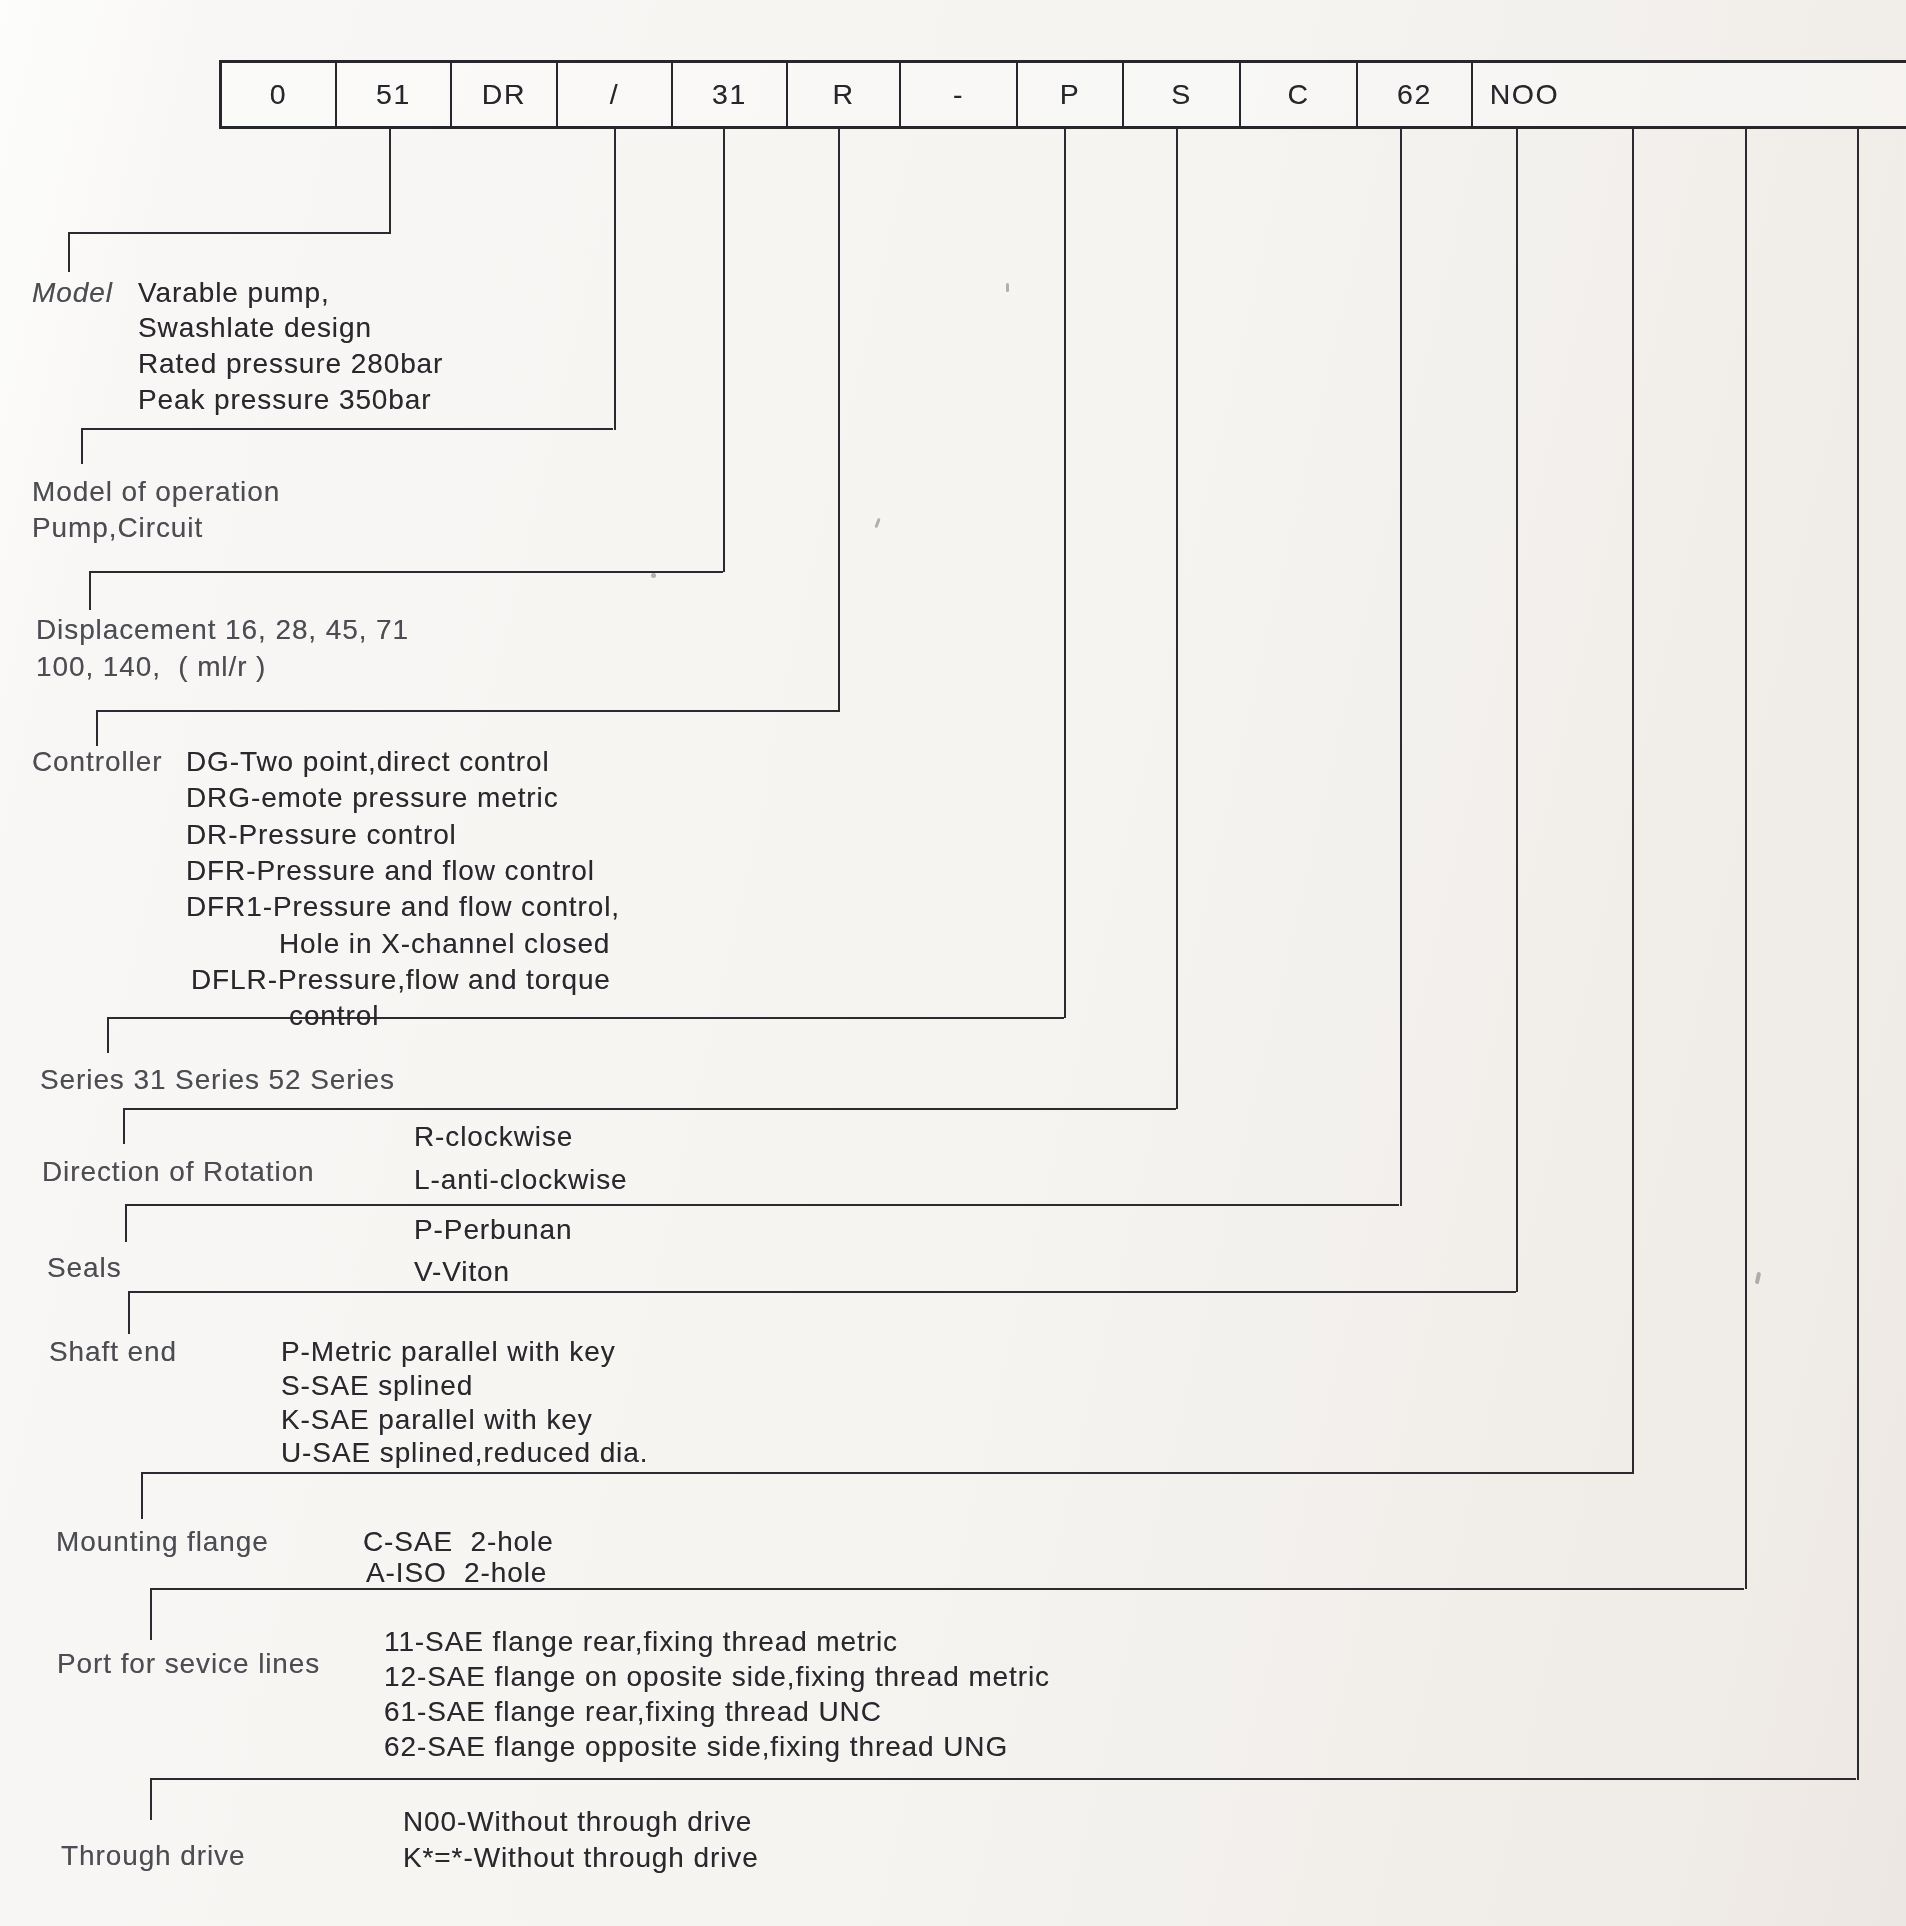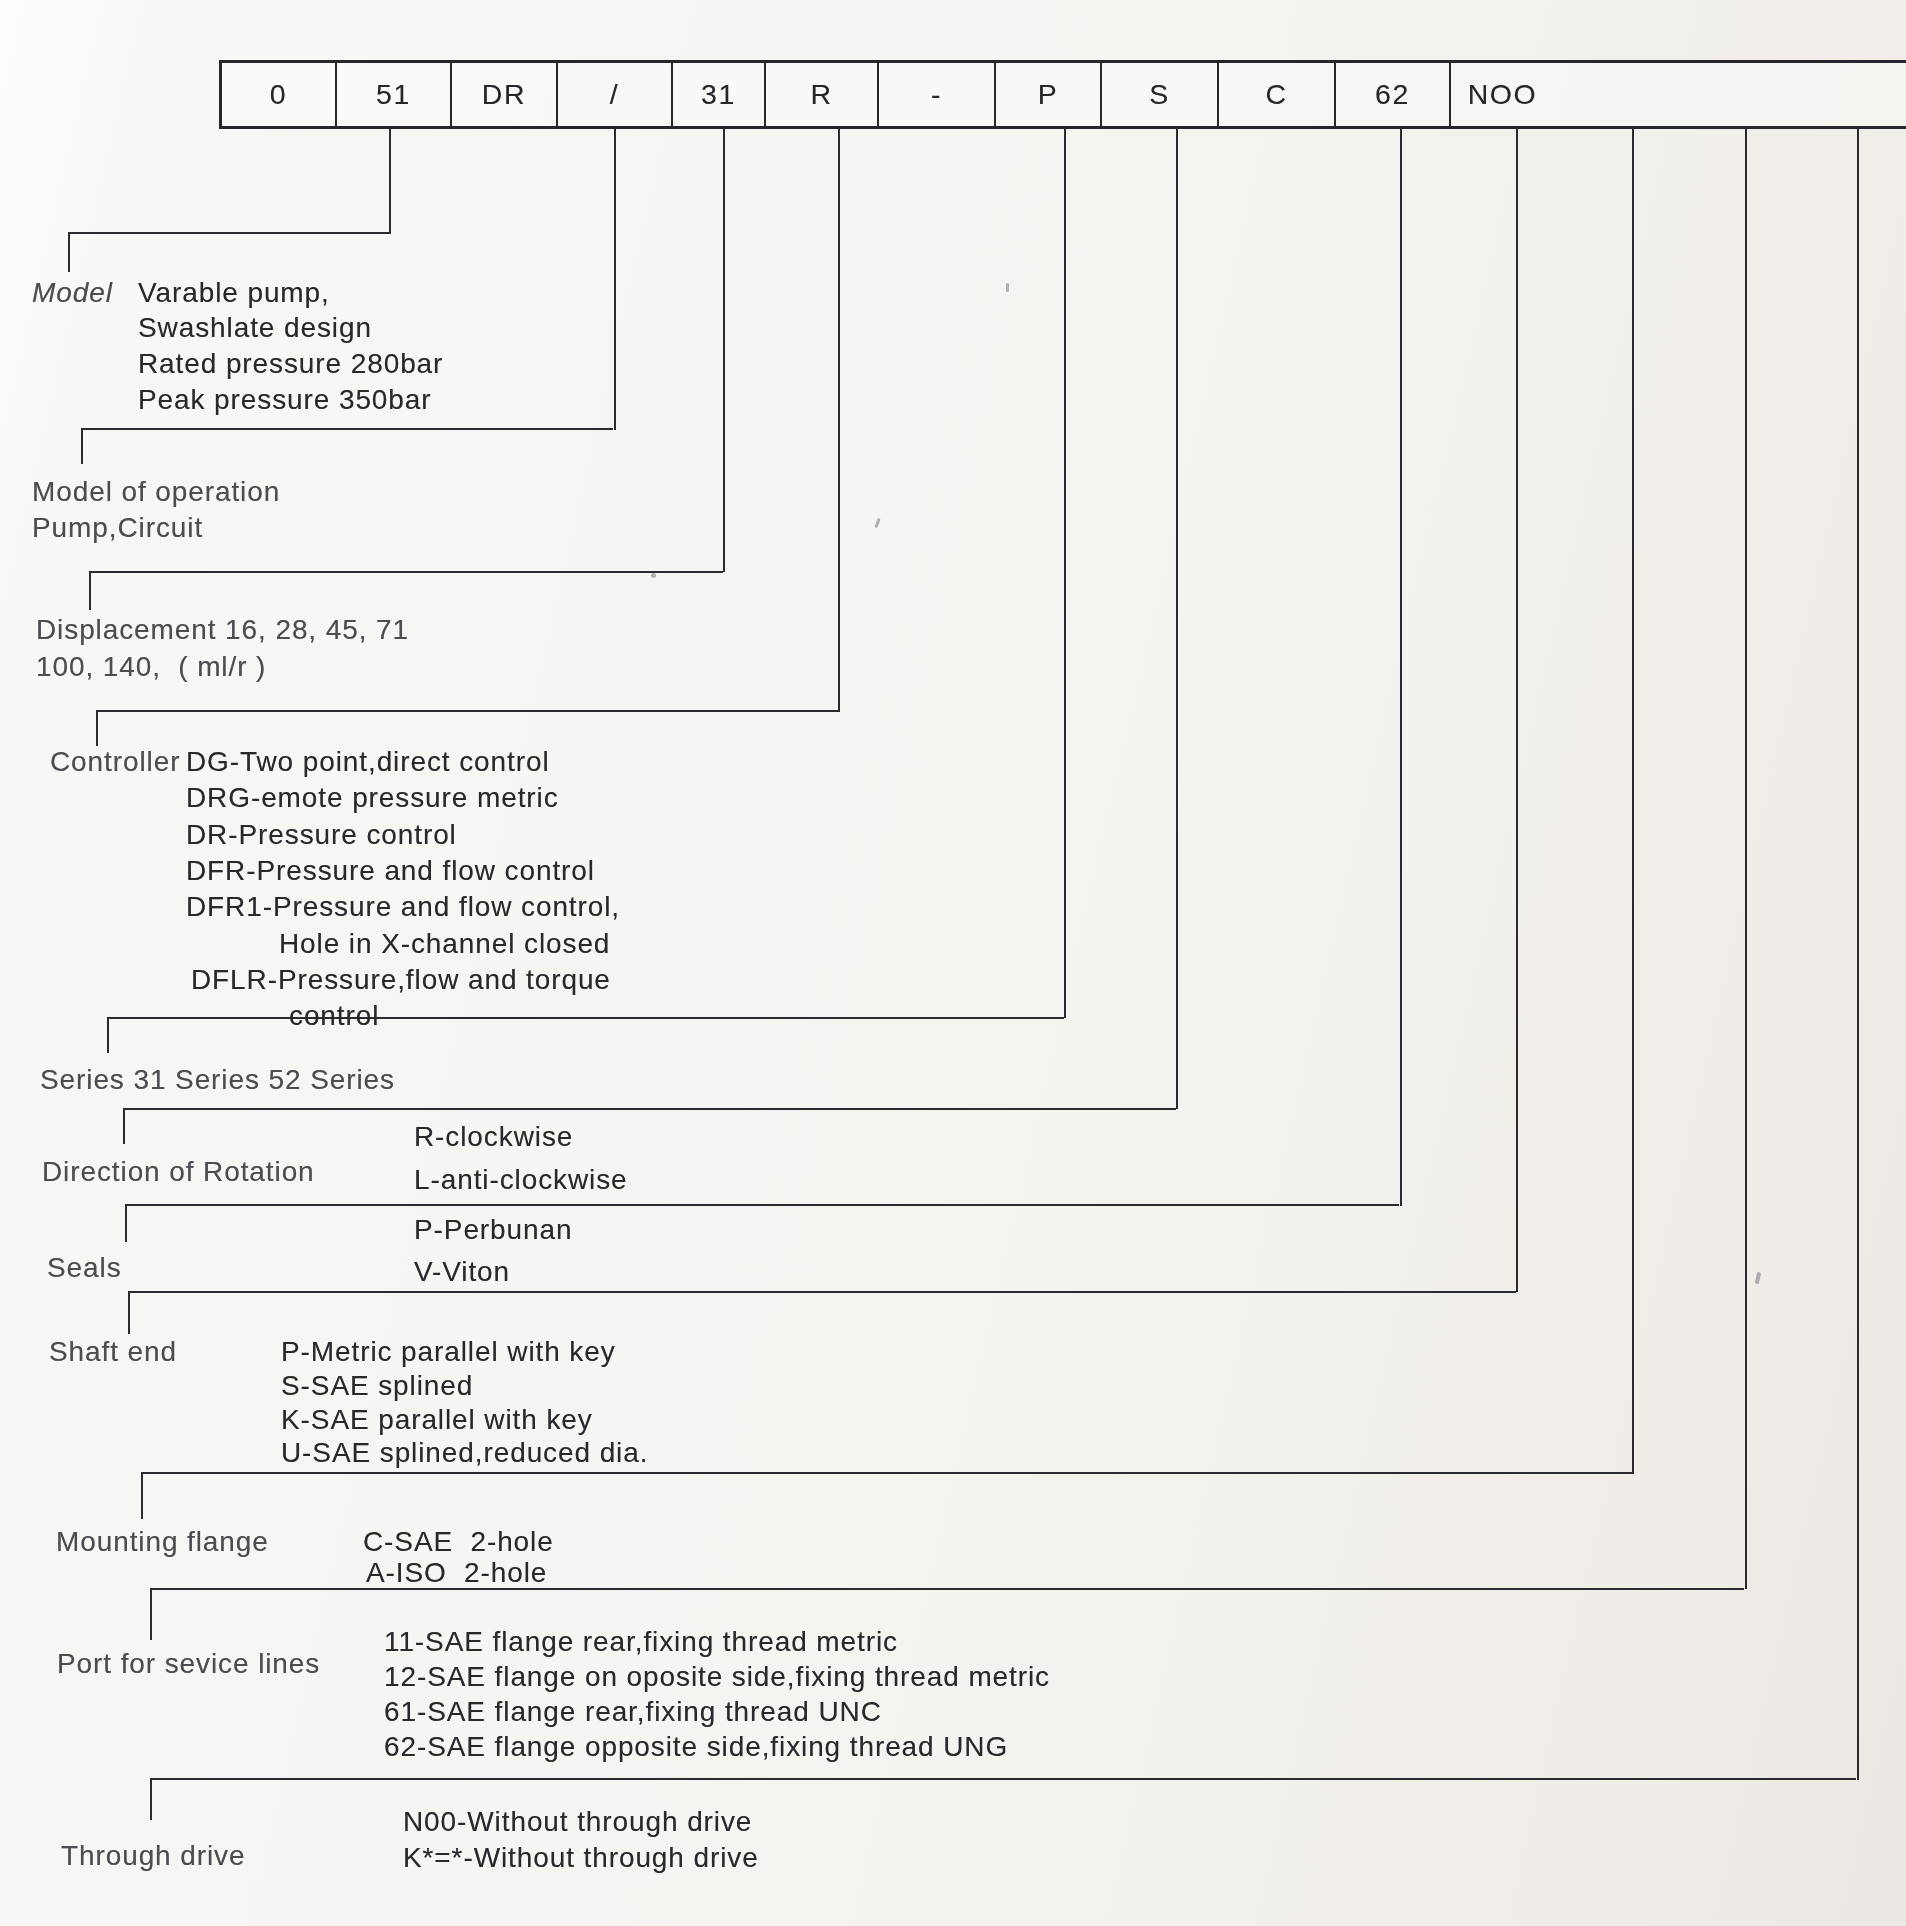--- a/index.html
+++ b/index.html
@@ -46,21 +46,21 @@
 </style>
 </head>
 <body>
 
 <div class="page">
   <div id="code-table" style="left: 219px; top: 60px; width: 1693px; height: 69px;">
       <div class="cell" style="width: 113px;">0</div>
       <div class="cell" style="width: 115px;">51</div>
       <div class="cell" style="width: 106px;">DR</div>
       <div class="cell" style="width: 115px;">/</div>
-      <div class="cell" style="width: 93px;">31</div>
+      <div class="cell" style="width: 115px;">31</div>
       <div class="cell" style="width: 113px;">R</div>
       <div class="cell" style="width: 117px;">-</div>
       <div class="cell" style="width: 106px;">P</div>
       <div class="cell" style="width: 117px;">S</div>
       <div class="cell" style="width: 117px;">C</div>
       <div class="cell" style="width: 115px;">62</div>
       <div class="cell" style="width: 105px;">NOO</div>
     </div>
   <div id="leaders">
       <div class="ln v" style="left: 389px; top: 128px; height: 106px;"></div>
@@ -100,21 +100,21 @@
   <div id="texts">
       <div class="txt dim" style="left: 32px; top: 278px; font-style: italic;">Model</div>
       <div class="txt" style="left: 138px; top: 278px;">Varable pump,</div>
       <div class="txt" style="left: 138px; top: 313px;">Swashlate design</div>
       <div class="txt" style="left: 138px; top: 349px;">Rated pressure 280bar</div>
       <div class="txt" style="left: 138px; top: 385px;">Peak pressure 350bar</div>
       <div class="txt dim" style="left: 32px; top: 477px;">Model of operation</div>
       <div class="txt dim" style="left: 32px; top: 513px;">Pump,Circuit</div>
       <div class="txt dim" style="left: 36px; top: 615px;">Displacement 16, 28, 45, 71</div>
       <div class="txt dim" style="left: 36px; top: 652px;">100, 140,  ( ml/r )</div>
-      <div class="txt dim" style="left: 50px; top: 747px; text-align: right;">Controller</div>
+      <div class="txt dim" style="left: 32px; top: 747px; text-align: right;">Controller</div>
       <div class="txt" style="left: 186px; top: 747px;">DG-Two point,direct control</div>
       <div class="txt" style="left: 186px; top: 783px;">DRG-emote pressure metric</div>
       <div class="txt" style="left: 186px; top: 820px;">DR-Pressure control</div>
       <div class="txt" style="left: 186px; top: 856px;">DFR-Pressure and flow control</div>
       <div class="txt" style="left: 186px; top: 892px;">DFR1-Pressure and flow control,</div>
       <div class="txt" style="left: 279px; top: 929px;">Hole in X-channel closed</div>
       <div class="txt" style="left: 191px; top: 965px;">DFLR-Pressure,flow and torque</div>
       <div class="txt" style="left: 289px; top: 1001px;">control</div>
       <div class="txt dim" style="left: 40px; top: 1065px;">Series 31 Series 52 Series</div>
       <div class="txt dim" style="left: 42px; top: 1157px;">Direction of Rotation</div>

